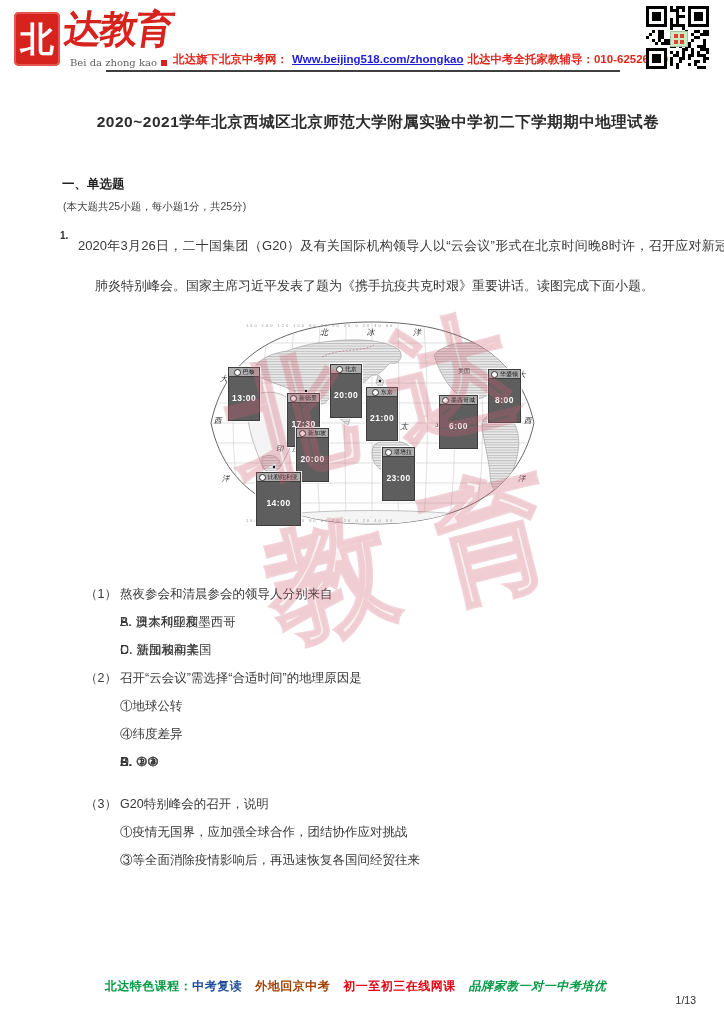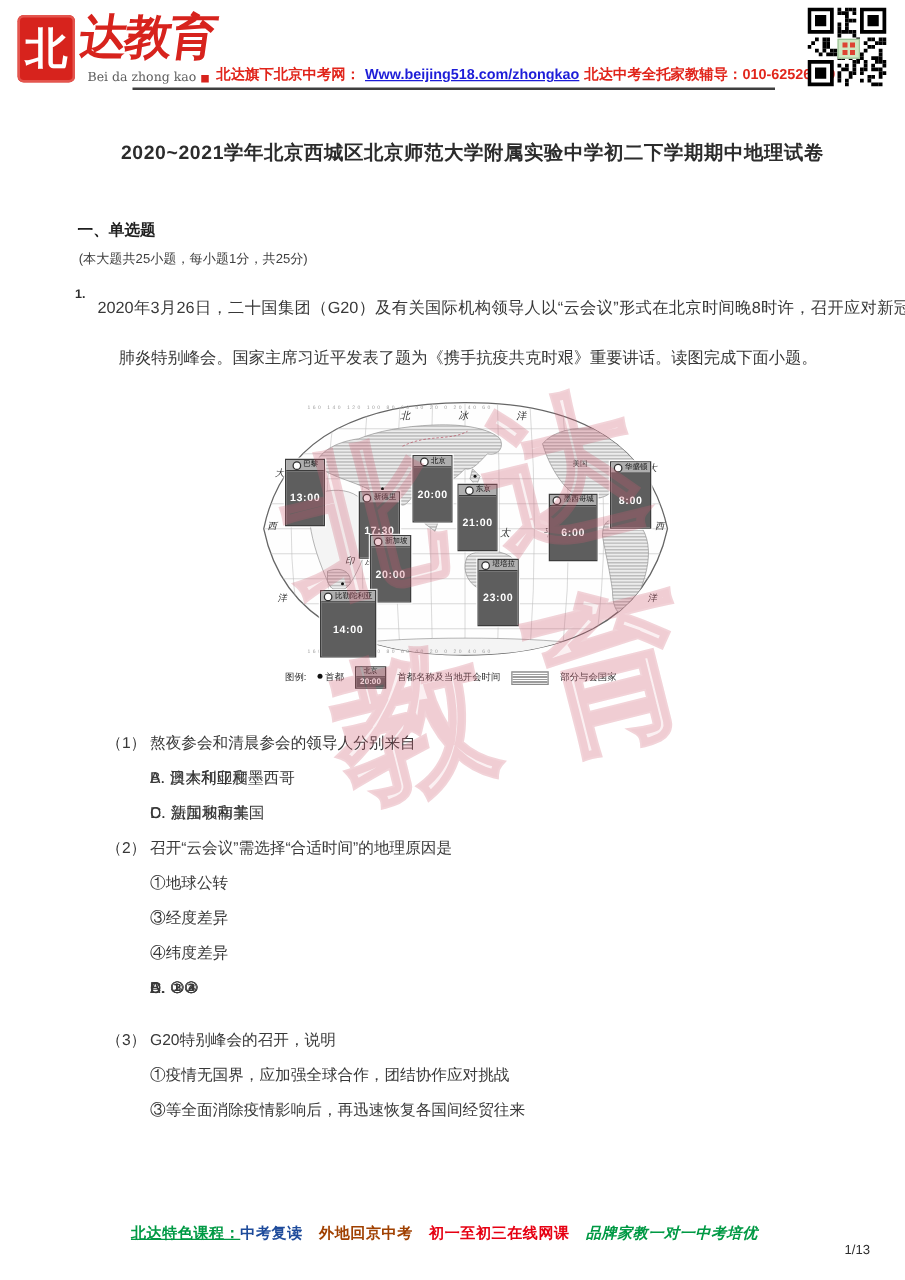--- a/index.html
+++ b/index.html
@@ -74,21 +74,21 @@
   .row .tx{position:absolute;left:120px;line-height:28px;font-size:12.5px;color:#383838;white-space:nowrap;}
   .pA{left:120px}.pB{left:398px}
   .qA{left:120px}.qB{left:261px}.qC{left:398px}.qD{left:537px}
   .gap{height:14px;}
   .opt b{font-weight:normal;margin-right:4px;}
 
   
   .footer{position:absolute;top:978px;left:0;width:100%;text-align:center;font-size:12px;
         font-weight:bold;letter-spacing:.5px;white-space:nowrap;}
   .footer span{margin-right:13px;}
-  .footer span:first-child{margin-right:0;text-decoration:underline;}
+  .footer span:first-child{margin-right:0;}
   .pageno{position:absolute;right:28px;top:994px;font-size:10.5px;color:#2d2d2d;}
 </style>
 </head>
 <body>
 
 <div class="page">
 
   <div class="seal">北</div>
   <div class="brand">达教育</div>
   <div class="pinyin">Bei da zhong kao</div>
@@ -364,31 +364,20 @@
       <span class="tag-time">6:00</span>
     </div>
     <div class="tag t9">
       <span class="tag-city">
           <i class="clock"></i>
           <span>华盛顿</span>
         </span>
       <span class="tag-time">8:00</span>
     </div>
 
-    <div class="legend">
-      <span>图例:</span>
-      <span><i class="cap-dot"></i><span>首都</span></span>
-      <span class="mini-tag">
-        <span class="mc">北京</span>
-        <span class="mt">20:00</span>
-      </span>
-      <span>首都名称及当地开会时间</span>
-      <span class="hatch-swatch"></span>
-      <span>部分与会国家</span>
-    </div>
   </div>
 
   <div class="wm" id="wm">
       <span>北</span>
       <span>达</span>
       <span>教</span>
       <span>育</span>
     </div>
 
   <div class="qa">
@@ -406,23 +395,20 @@
     </div>
 
     <div class="row">
       <span class="lbl">（2）</span>
       <span class="tx">召开“云会议”需选择“合适时间”的地理原因是</span>
     </div>
     <div class="row">
         <span class="tx">①地球公转</span>
       </div>
     <div class="row">
-        <span class="tx">③经度差异</span>
-      </div>
-    <div class="row">
         <span class="tx">④纬度差异</span>
       </div>
     <div class="row">
       <span class="tx opt qA"><b>A.</b><span>①②</span></span>
       <span class="tx opt qB"><b>B.</b><span>①③</span></span>
       <span class="tx opt qC"><b>C.</b><span>②③</span></span>
       <span class="tx opt qD"><b>D.</b><span>③④</span></span>
     </div>
 
     <div class="gap"></div>

